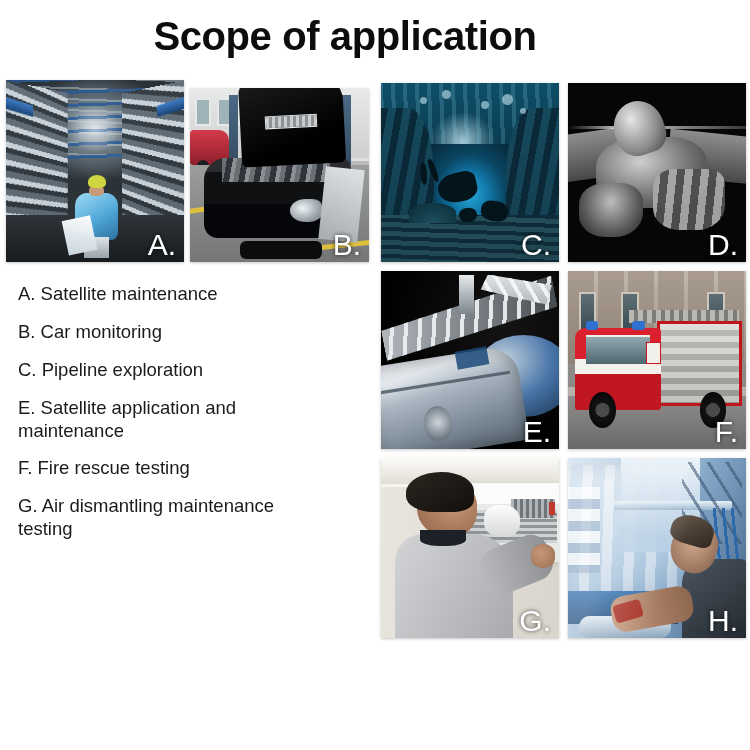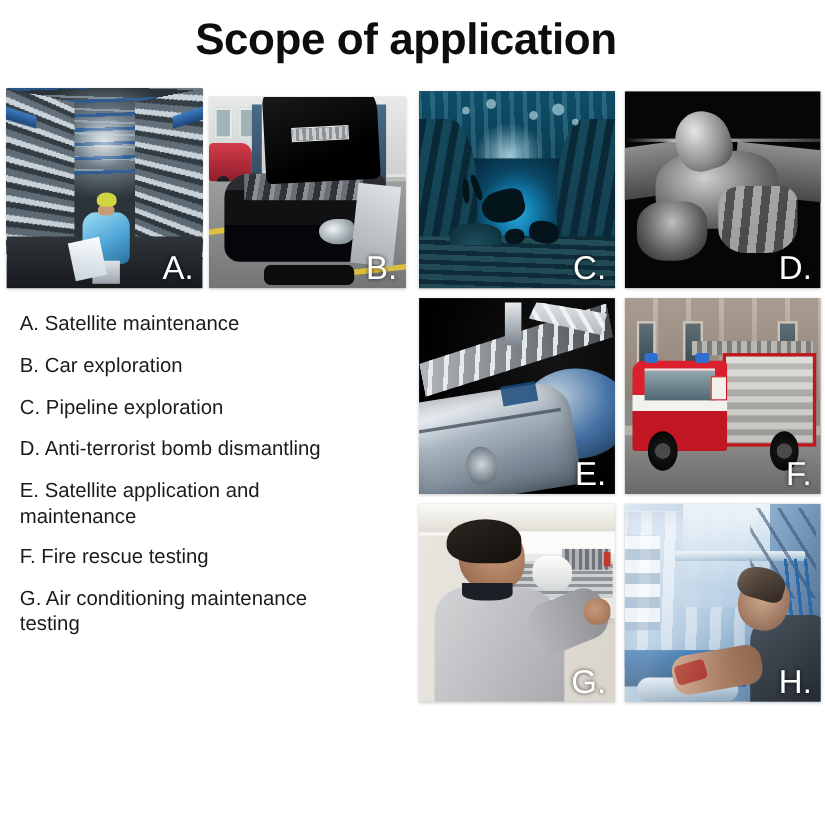--- a/index.html
+++ b/index.html
@@ -20,21 +20,20 @@
   #title {
     position: absolute;
     left: 0; top: 14px;
     width: 690px;
     text-align: center;
     font-size: 40px;
     font-weight: bold;
     color: #0d0d0d;
     letter-spacing: -0.4px;
     font-family: "Liberation Sans", sans-serif;
-    margin-left: 24px;
   }
 
   
   .tile {
     position: absolute;
     overflow: hidden;
     background: #cfcfcf;
     box-shadow: 0 1px 3px rgba(0,0,0,0.22);
   }
   .tile .art { position: absolute; inset: 0; overflow: hidden; }
@@ -694,23 +693,22 @@
       <div class="ind-hair"></div>
       <div class="ind-arm"></div>
       <div class="ind-tool"></div>
       <div class="ind-highlight"></div>
     </div>
     <div class="corner-label">H.</div>
   </div>
 
   <div id="captions">
     <div class="caption">A. Satellite maintenance</div>
-    <div class="caption">B. Car exploration</div>
+    <div class="caption">B. Car monitoring</div>
     <div class="caption">C. Pipeline exploration</div>
-    <div class="caption">D. Anti-terrorist bomb dismantling</div>
     <div class="caption tall">E. Satellite application and
 maintenance</div>
     <div class="caption">F. Fire rescue testing</div>
-    <div class="caption tall">G. Air conditioning maintenance
+    <div class="caption tall">G. Air dismantling maintenance
 testing</div>
   </div>
 
 </div>
 
 </body></html>

